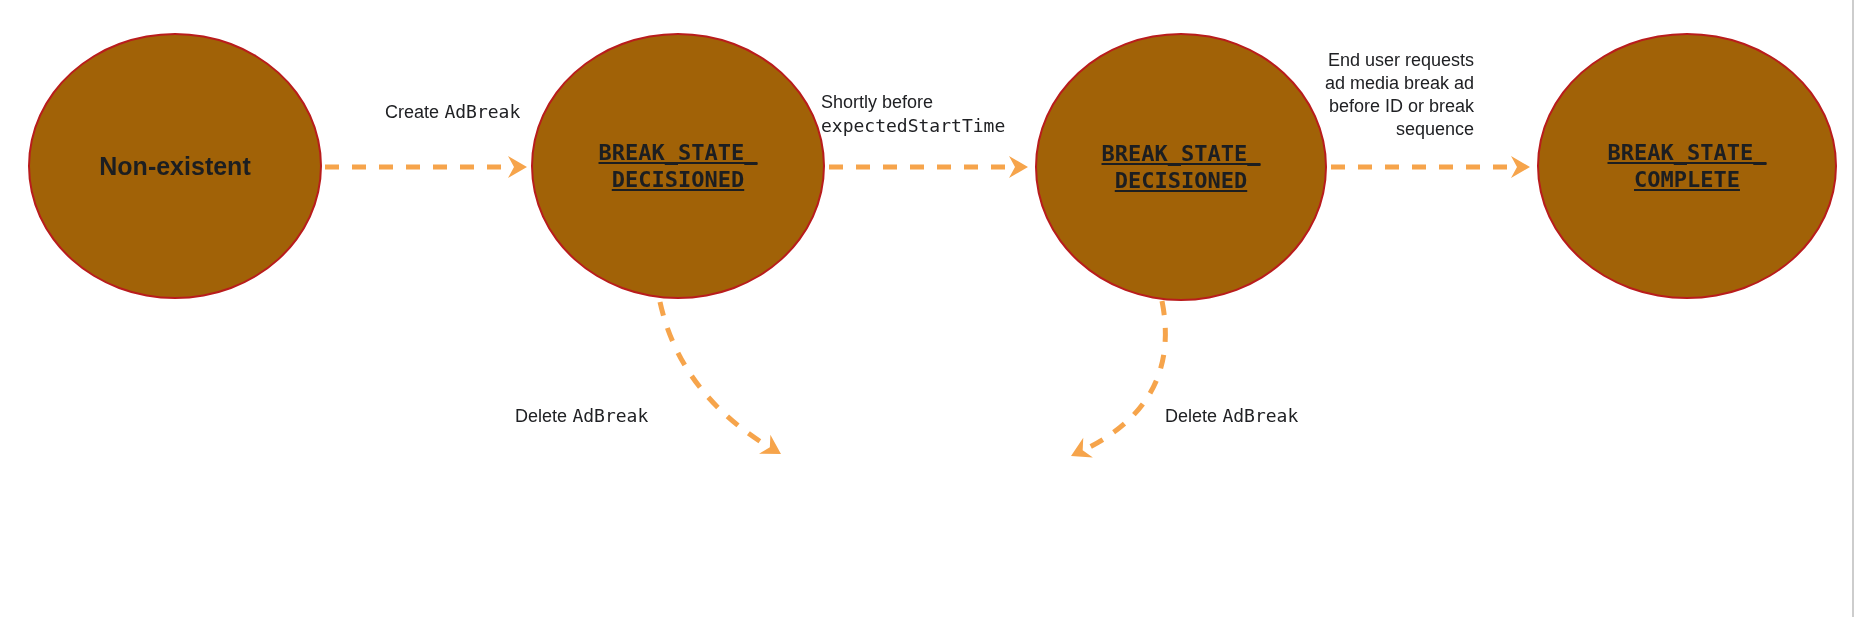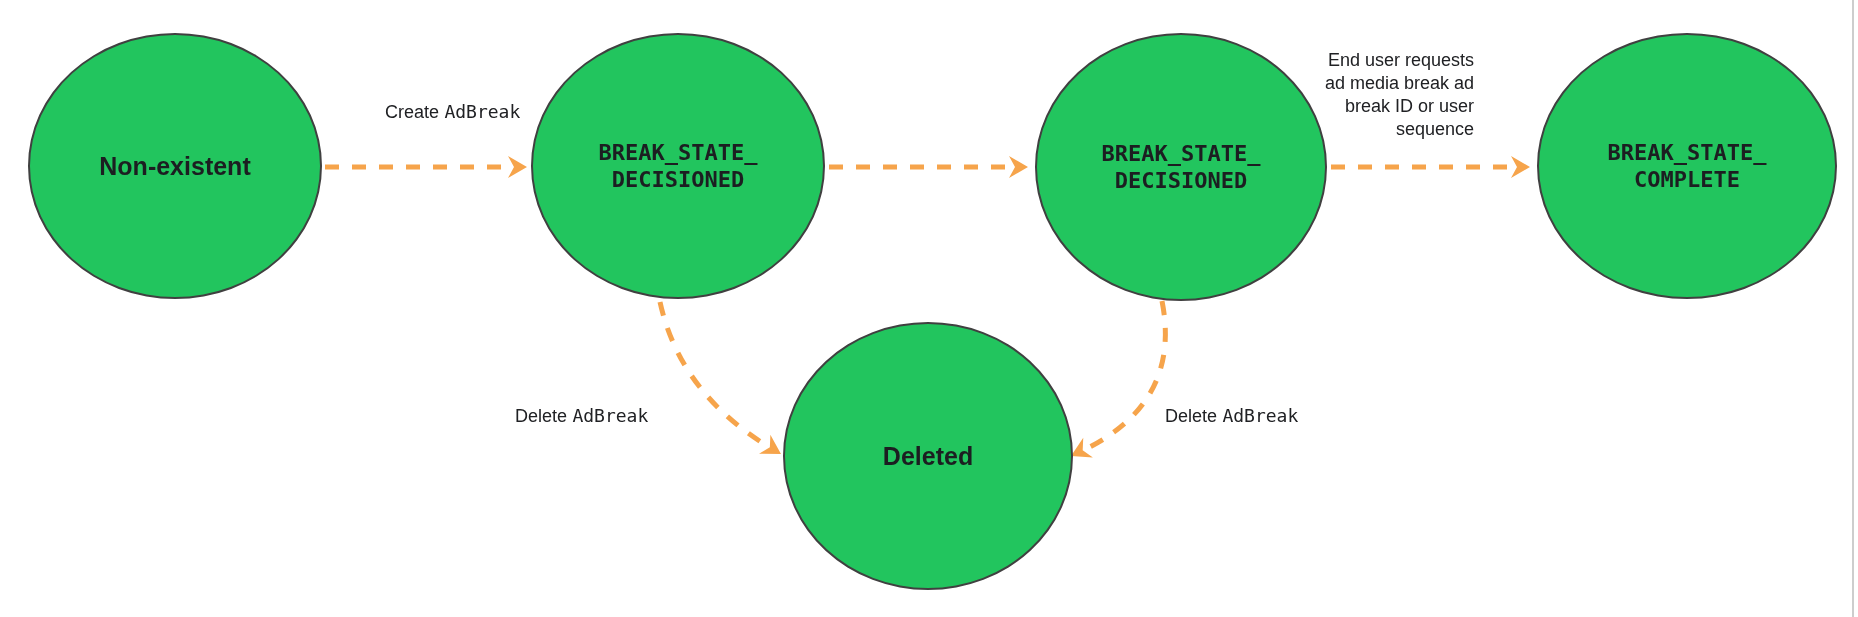--- a/index.html
+++ b/index.html
@@ -8,41 +8,42 @@
     width: 1858px;
     height: 617px;
     background: #ffffff;
     overflow: hidden;
     font-family: "Liberation Sans", sans-serif;
     color: #202124;
   }
   
   .node {
     position: absolute;
-    background: #22c55e;
-    border: 2px solid #404040;
+    background: #a16207;
+    border: 2px solid #b91c1c;
     border-radius: 50%;
     box-sizing: border-box;
     display: flex;
     align-items: center;
     justify-content: center;
     text-align: center;
   }
   .node .title {
     font-weight: bold;
     font-size: 25px;
     line-height: 30px;
     color: #1c1e21;
   }
   .node .mono-title {
     font-family: "DejaVu Sans Mono", monospace;
     font-weight: bold;
     font-size: 22px;
     line-height: 27px;
     color: #1c1e21;
+    text-decoration: underline;
   }
   .node .mono-title span { display: block; }
   
   .edge-label {
     position: absolute;
     font-size: 18px;
     line-height: 23px;
     white-space: nowrap;
     color: #202124;
   }
@@ -116,33 +117,34 @@
     </div>
   </div>
 
   <div class="node" style="left:1537px; top:33px; width:300px; height:266px;">
     <div class="mono-title">
       <span>BREAK_STATE_</span>
       <span>COMPLETE</span>
     </div>
   </div>
 
-  <div class="node" style="left:783px; top:322px; width:290px; height:268px;">
-    <div class="title">Deleted</div>
-  </div>
 
   <div class="edge-label" style="left:353px; top:100px;margin-left:32px;">
     <span>Create</span><span class="code inline">AdBreak</span>
   </div>
 
+  <div class="edge-label" style="left:821px; top:91px;">
+    <span class="block">Shortly before</span>
+    <span class="block code">expectedStartTime</span>
+  </div>
 
   <div class="edge-label" style="left:1325px; top:49px;text-align:right;">
     <span class="block">End user requests</span>
     <span class="block">ad media break ad</span>
-    <span class="block">break ID or user</span>
+    <span class="block">before ID or break</span>
     <span class="block">sequence</span>
   </div>
 
   <div class="edge-label" style="left:515px; top:404px;">
     <span>Delete</span><span class="code inline">AdBreak</span>
   </div>
 
   <div class="edge-label" style="left:1165px; top:404px;">
     <span>Delete</span><span class="code inline">AdBreak</span>
   </div>

